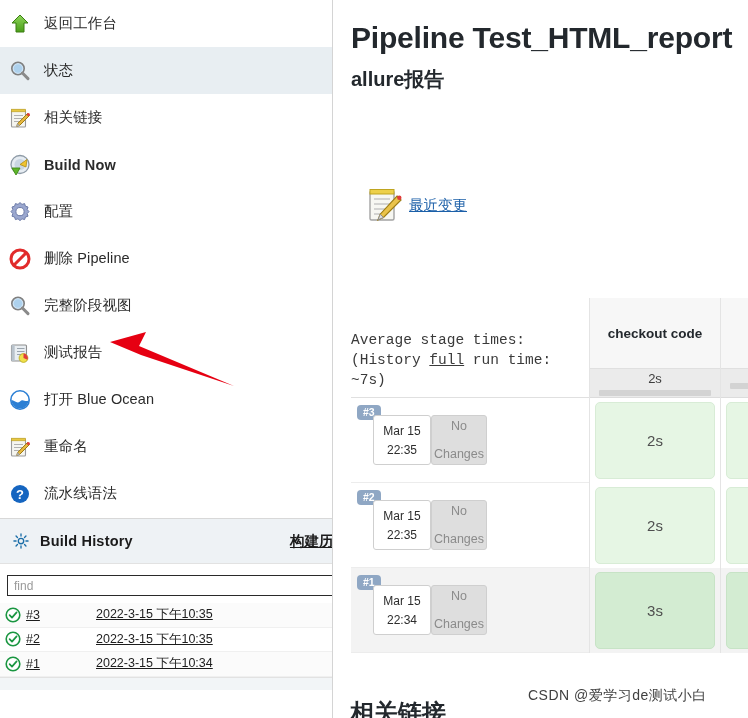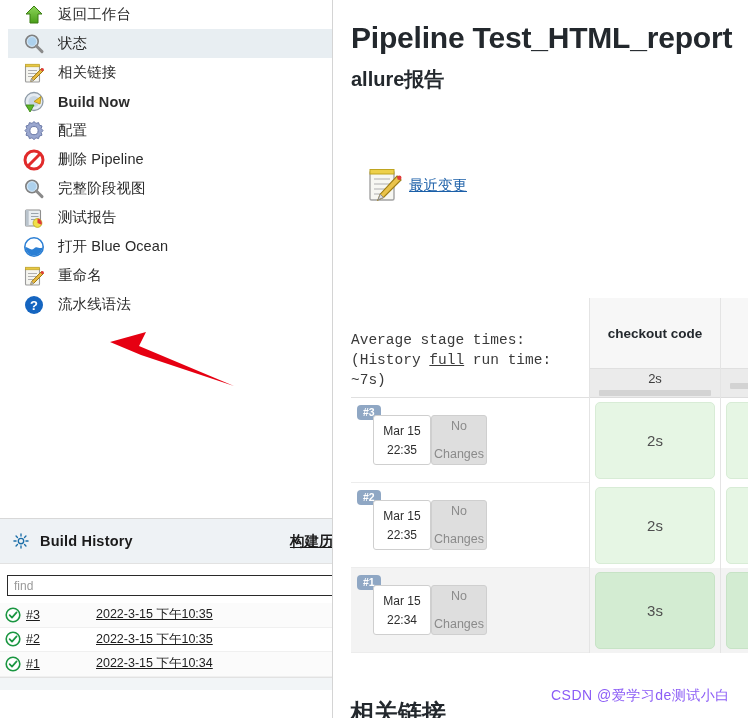--- a/index.html
+++ b/index.html
@@ -30,26 +30,25 @@
     height: 718px;
     background: #ffffff;
     border-right: 1px solid #d4d4d4;
     box-sizing: border-box;
     overflow: hidden;
   }
   .task {
     position: relative;
     display: flex;
     align-items: center;
-    height: 29px;
-    padding-left: 14px;
+    height: 47px;
+    padding-left: 8px;
     box-sizing: border-box;
     cursor: pointer;
     background: transparent;
-    margin-left: 8px;
   }
   .task.selected {
     background: #e8eef2;
   }
   .task .ticon {
     width: 24px;
     height: 24px;
     flex: 0 0 24px;
     margin-right: 12px;
     position: relative;
@@ -201,21 +200,21 @@
     left: 17px;
     top: 66px;
     font-size: 20px;
     font-weight: 700;
     color: #23282d;
     white-space: nowrap;
   }
   #recent-changes {
     position: absolute;
     left: 30px;
-    top: 164px;
+    top: 184px;
     display: flex;
     align-items: center;
     cursor: pointer;
   }
   #recent-changes .rc-ic { width: 42px; height: 42px; margin-right: 3px; }
   #recent-changes .rc-lb {
     font-size: 14.5px;
     color: #1b5fa8;
     text-decoration: underline;
     white-space: nowrap;
@@ -380,24 +379,23 @@
     top: 697px;
     font-size: 24px;
     font-weight: 700;
     color: #23282d;
   }
   #watermark {
     position: absolute;
     left: 194px;
     top: 687px;
     font-size: 14px;
-    color: #8b5cf6;
+    color: #404040;
     white-space: nowrap;
     letter-spacing: .5px;
-    margin-left: 23px;
   }
 
   
   #arrow {
     position: absolute;
     left: 108px;
     top: 328px;
     width: 128px;
     height: 62px;
     pointer-events: none;

